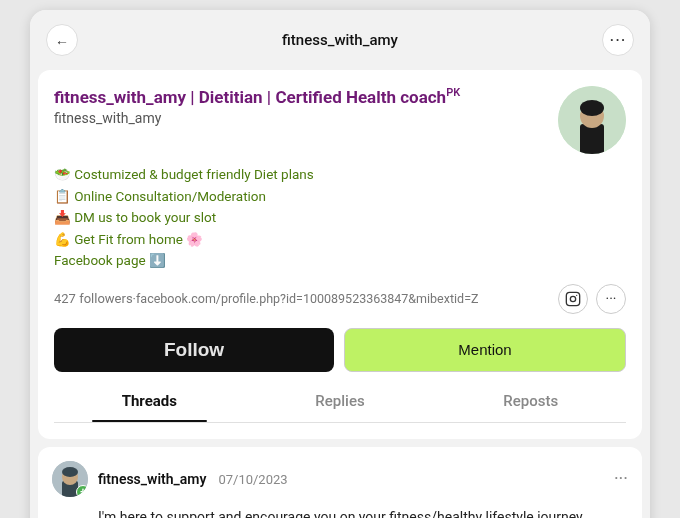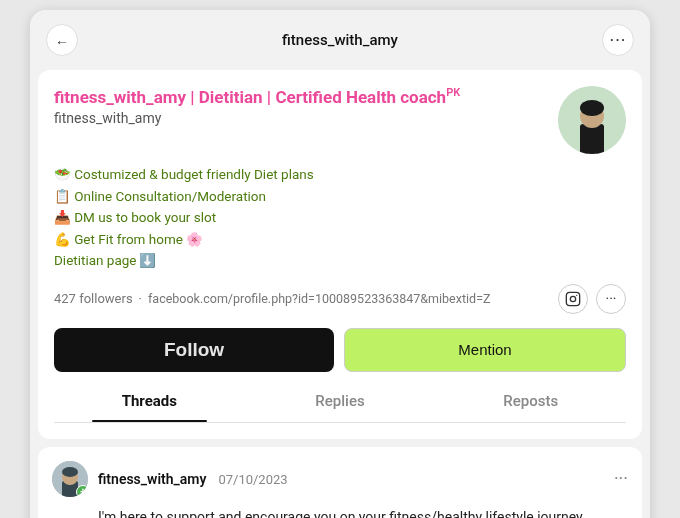--- a/index.html
+++ b/index.html
@@ -61,21 +61,21 @@
     }
     .profile-header {
       display: flex;
       justify-content: space-between;
       align-items: flex-start;
     }
     .profile-info { flex: 1; }
     .profile-name {
       font-size: 17px;
       font-weight: 700;
-      color: #ec4899;
+      color: #701a75;
       line-height: 1.3;
     }
     .profile-username {
       font-size: 14px;
       color: #555;
       margin-top: 2px;
     }
     .avatar {
       width: 68px; height: 68px;
       border-radius: 50%;
@@ -91,21 +91,20 @@
       color: #4d7c0f;
       line-height: 1.6;
     }
     .bio-line { display: block; }
     .stats-row {
       display: flex;
       align-items: center;
       margin-top: 12px;
       font-size: 13px;
       color: #777;
-      gap: 6px;
     }
     .stats-link {
       color: #777;
       text-decoration: none;
       font-size: 12.5px;
     }
     .social-icons {
       display: flex;
       gap: 8px;
       margin-left: auto;
@@ -267,21 +266,21 @@
           <ellipse cx="34" cy="22" rx="12" ry="8" fill="#1a1a1a"></ellipse>
         </svg>
       </div>
     </div>
 
     <div class="bio-lines">
       <span class="bio-line">🥗 Costumized &amp; budget friendly Diet plans</span>
       <span class="bio-line">📋 Online Consultation/Moderation</span>
       <span class="bio-line">📥 DM us to book your slot</span>
       <span class="bio-line">💪 Get Fit from home 🌸</span>
-      <span class="bio-line">Dietitian page ⬇️</span>
+      <span class="bio-line">Facebook page ⬇️</span>
     </div>
 
     <div class="stats-row">
       <span>427 followers</span>
       <span>·</span>
       <a class="stats-link">facebook.com/profile.php?id=100089523363847&amp;mibextid=Z</a>
       <div class="social-icons">
         <div class="social-icon">
           <svg width="16" height="16" viewBox="0 0 24 24" fill="none" stroke="currentColor" stroke-width="2">
             <rect x="2" y="2" width="20" height="20" rx="5" ry="5"></rect>

